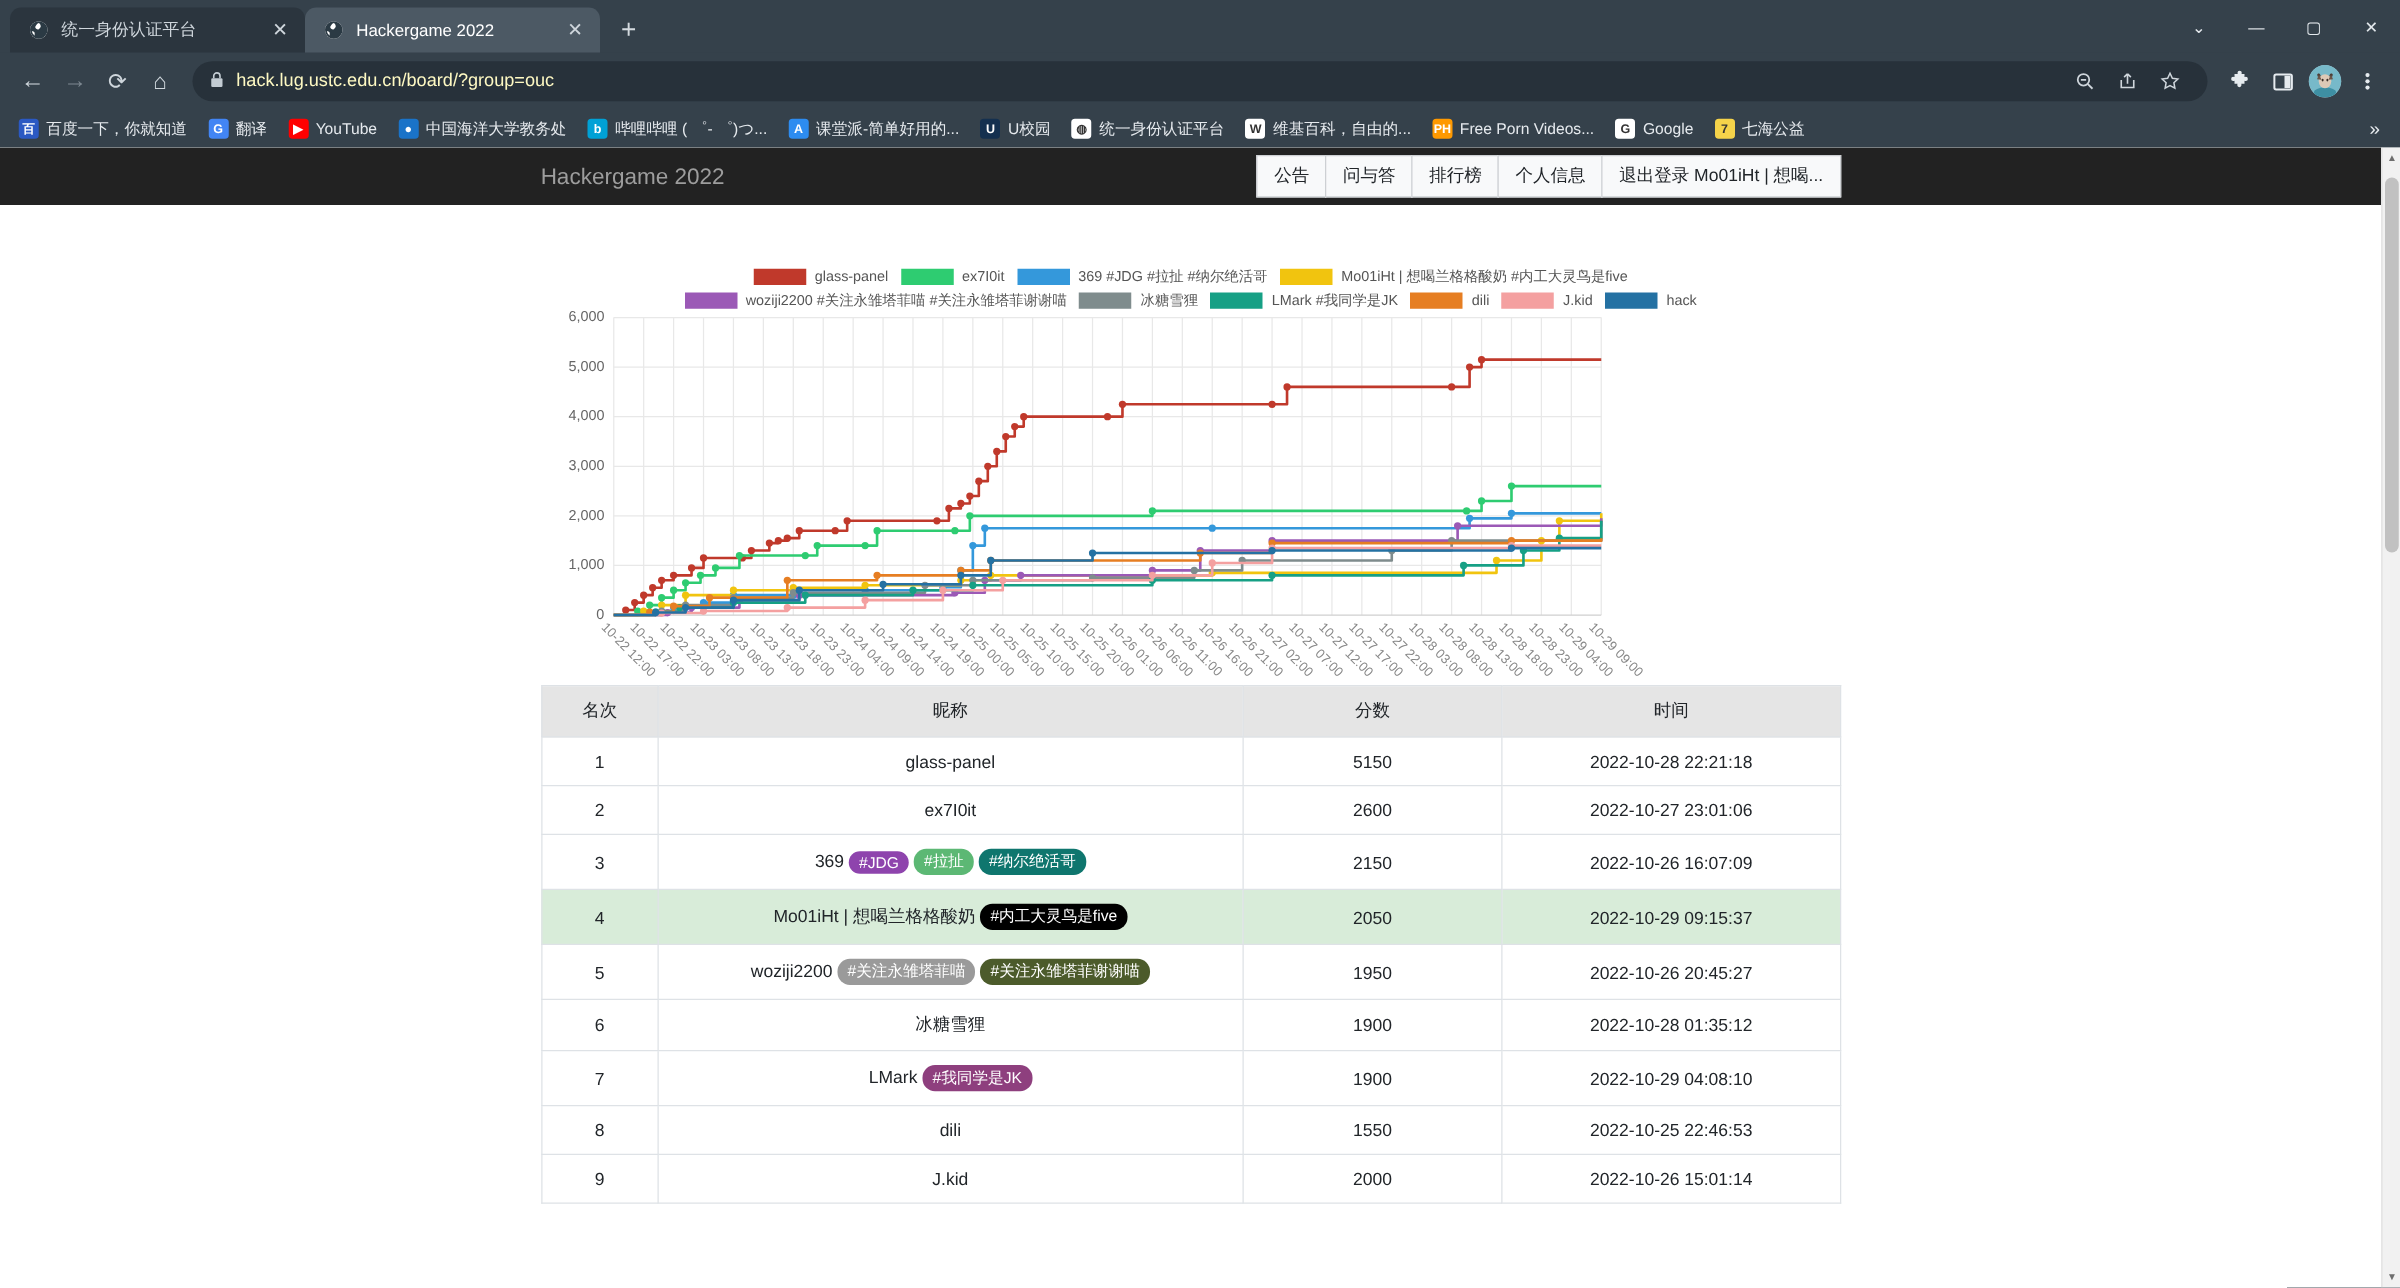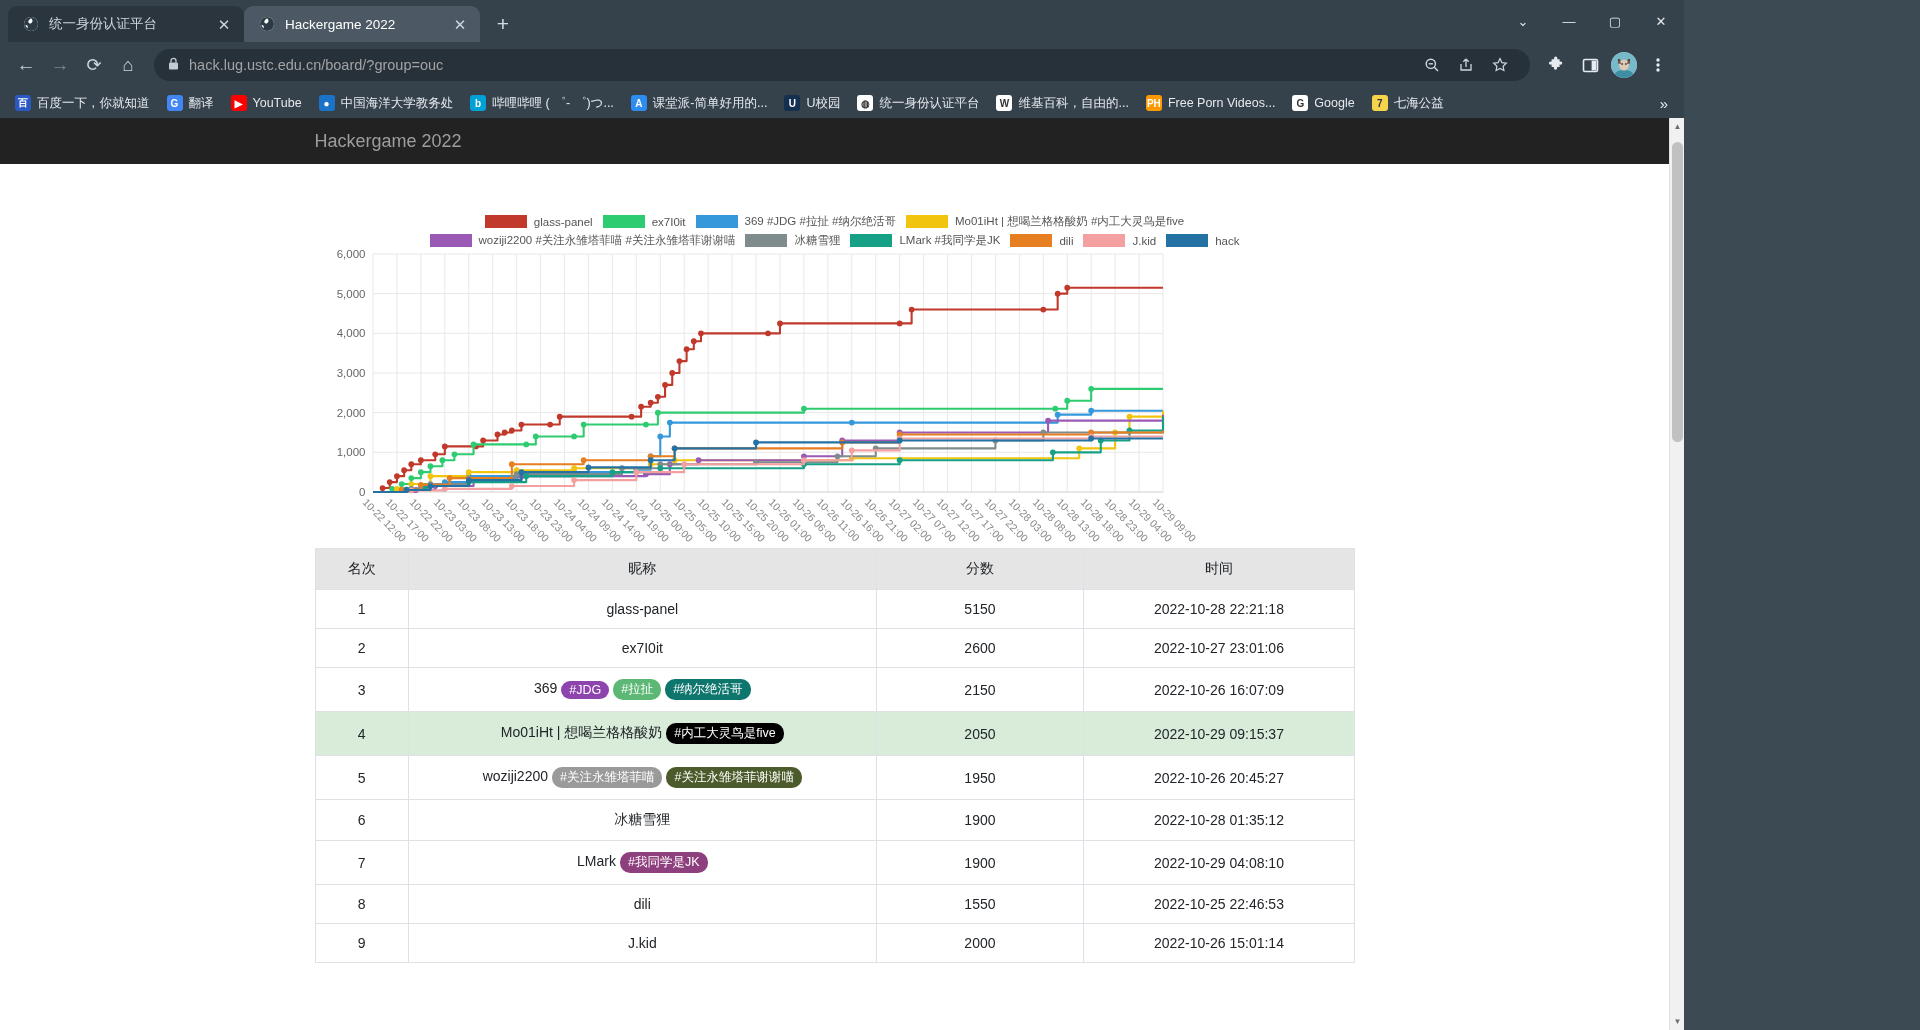--- a/index.html
+++ b/index.html
@@ -4,40 +4,40 @@
 <style>
   * { box-sizing: border-box; }
   html, body { margin:0; padding:0; }
   body {
     width:1920px; height:1030px; overflow:hidden;
     font-family:"Liberation Sans", sans-serif;
     background:#3c4a54;
   }
 
   
-  #browser { width:1684px; height:1030px; display:flex; flex-direction:column; background:#35414b; }
+  #browser { width:1920px; height:1030px; display:flex; flex-direction:column; background:#35414b; }
 
   .tabstrip { height:42px; background:#35414b; display:flex; align-items:flex-end; padding-left:8px; position:relative; }
   .tab { height:36px; display:flex; align-items:center; border-radius:9px 9px 0 0;
          padding:0 10px 0 14px; min-width:236px; max-width:300px; position:relative; }
   .tab.inactive { background:#2b353e; color:#cfd6dc; }
   .tab.active   { background:#4c5964; color:#ffffff; }
   .tab .favicon { width:17px; height:17px; flex:0 0 17px; margin-right:10px; display:flex; align-items:center; justify-content:center; }
   .tab .title { font-size:13.5px; white-space:nowrap; overflow:hidden; text-overflow:ellipsis; flex:1; }
   .tab .tabclose { width:20px; height:20px; flex:0 0 20px; display:flex; align-items:center; justify-content:center;
                    color:#cfd6dc; font-size:15px; line-height:1; border-radius:50%; margin-left:6px; }
   .newtab { width:30px; height:30px; margin:0 0 3px 8px; display:flex; align-items:center; justify-content:center;
             color:#d4dadf; font-size:21px; border-radius:50%; }
   .winctl { margin-left:auto; display:flex; align-items:center; height:42px; }
   .winctl div { width:46px; height:42px; display:flex; align-items:center; justify-content:center; color:#e3e8ec; font-size:13px; }
 
   .toolbar { height:46px; background:#35414b; display:flex; align-items:center; padding:0 10px; gap:2px; }
   .tbtn { width:32px; height:32px; border-radius:50%; display:flex; align-items:center; justify-content:center; color:#cfd6dc; }
   .omnibox { flex:1; height:32px; background:#27313a; border-radius:16px; display:flex; align-items:center;
-             padding:0 14px; margin:0 8px; color:#a3a3a3; font-size:14.5px; gap:10px; }
+             padding:0 14px; margin:0 8px; color:#fef9c3; font-size:14.5px; gap:10px; }
   .omnibox .lock { font-size:12px; color:#b9c2ca; }
   .omni-actions { display:flex; align-items:center; gap:2px; margin-left:auto; }
   .tb-right { display:flex; align-items:center; gap:2px; }
   .avatar { width:26px; height:26px; border-radius:50%; background:#9ec9d6; display:flex; align-items:center; justify-content:center; font-size:15px; overflow:hidden; }
 
   .bookmarks { height:30px; background:#35414b; display:flex; align-items:center; padding:0 8px; gap:3px; overflow:hidden; }
   .bm { display:flex; align-items:center; gap:6px; padding:3px 7px; border-radius:5px; color:#e6eaee; font-size:12.5px; white-space:nowrap; }
   .bm .bmicon { width:16px; height:16px; border-radius:3px; display:flex; align-items:center; justify-content:center;
                 font-size:10px; font-weight:bold; color:#fff; flex:0 0 16px; }
   .bm-overflow { margin-left:auto; color:#e6eaee; font-size:15px; padding:0 8px; }
@@ -235,20 +235,27 @@
       </div>
       <div class="bm-overflow">»</div>
     </div>
 
   <div class="viewport">
     <div class="pagescroll">
 
       <div class="navbar">
         <div class="navinner">
           <span class="brand">Hackergame 2022</span>
+          <span class="navgroup" id="navgroup">
+              <button class="navbtn">公告</button>
+              <button class="navbtn">问与答</button>
+              <button class="navbtn">排行榜</button>
+              <button class="navbtn">个人信息</button>
+              <button class="navbtn">退出登录 Mo01iHt | 想喝...</button>
+            </span>
         </div>
       </div>
 
       <div class="content">
 
         <div class="chartbox">
           <div class="legend" id="legend">
               <div class="legend-item">
                 <span class="swatch" style="background: rgb(192, 57, 43);"></span>
                 <span>glass-panel</span>

